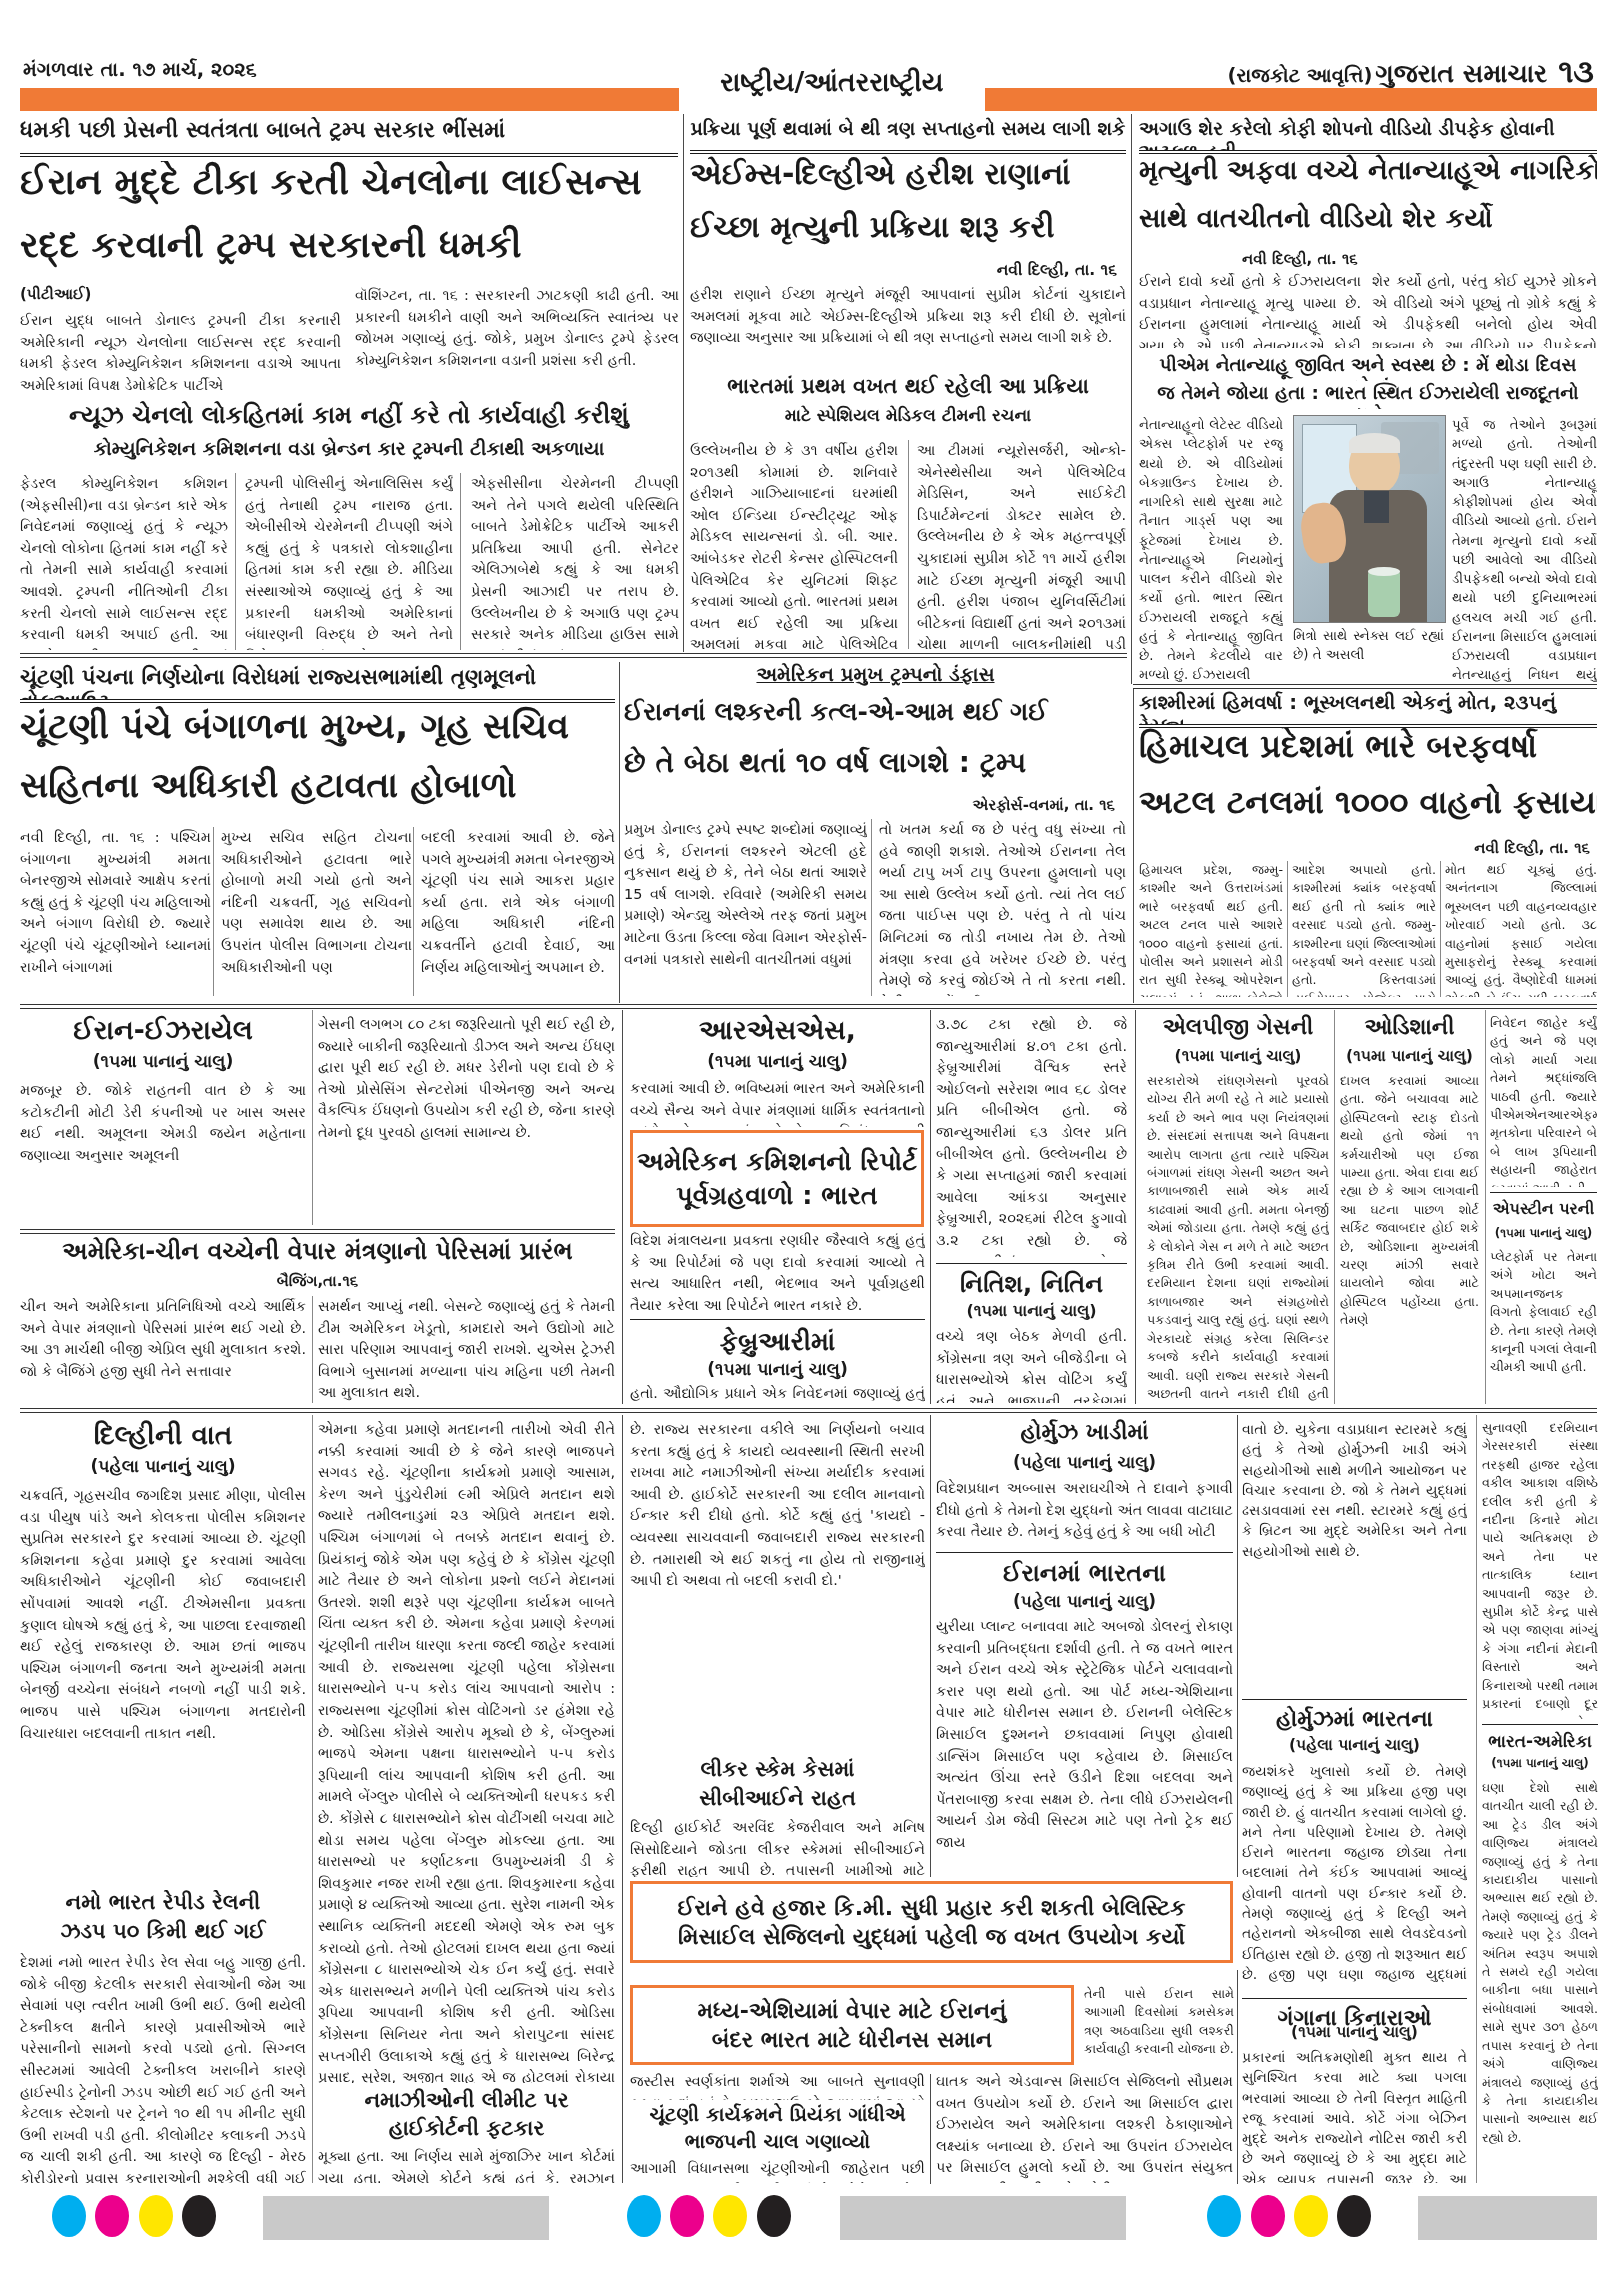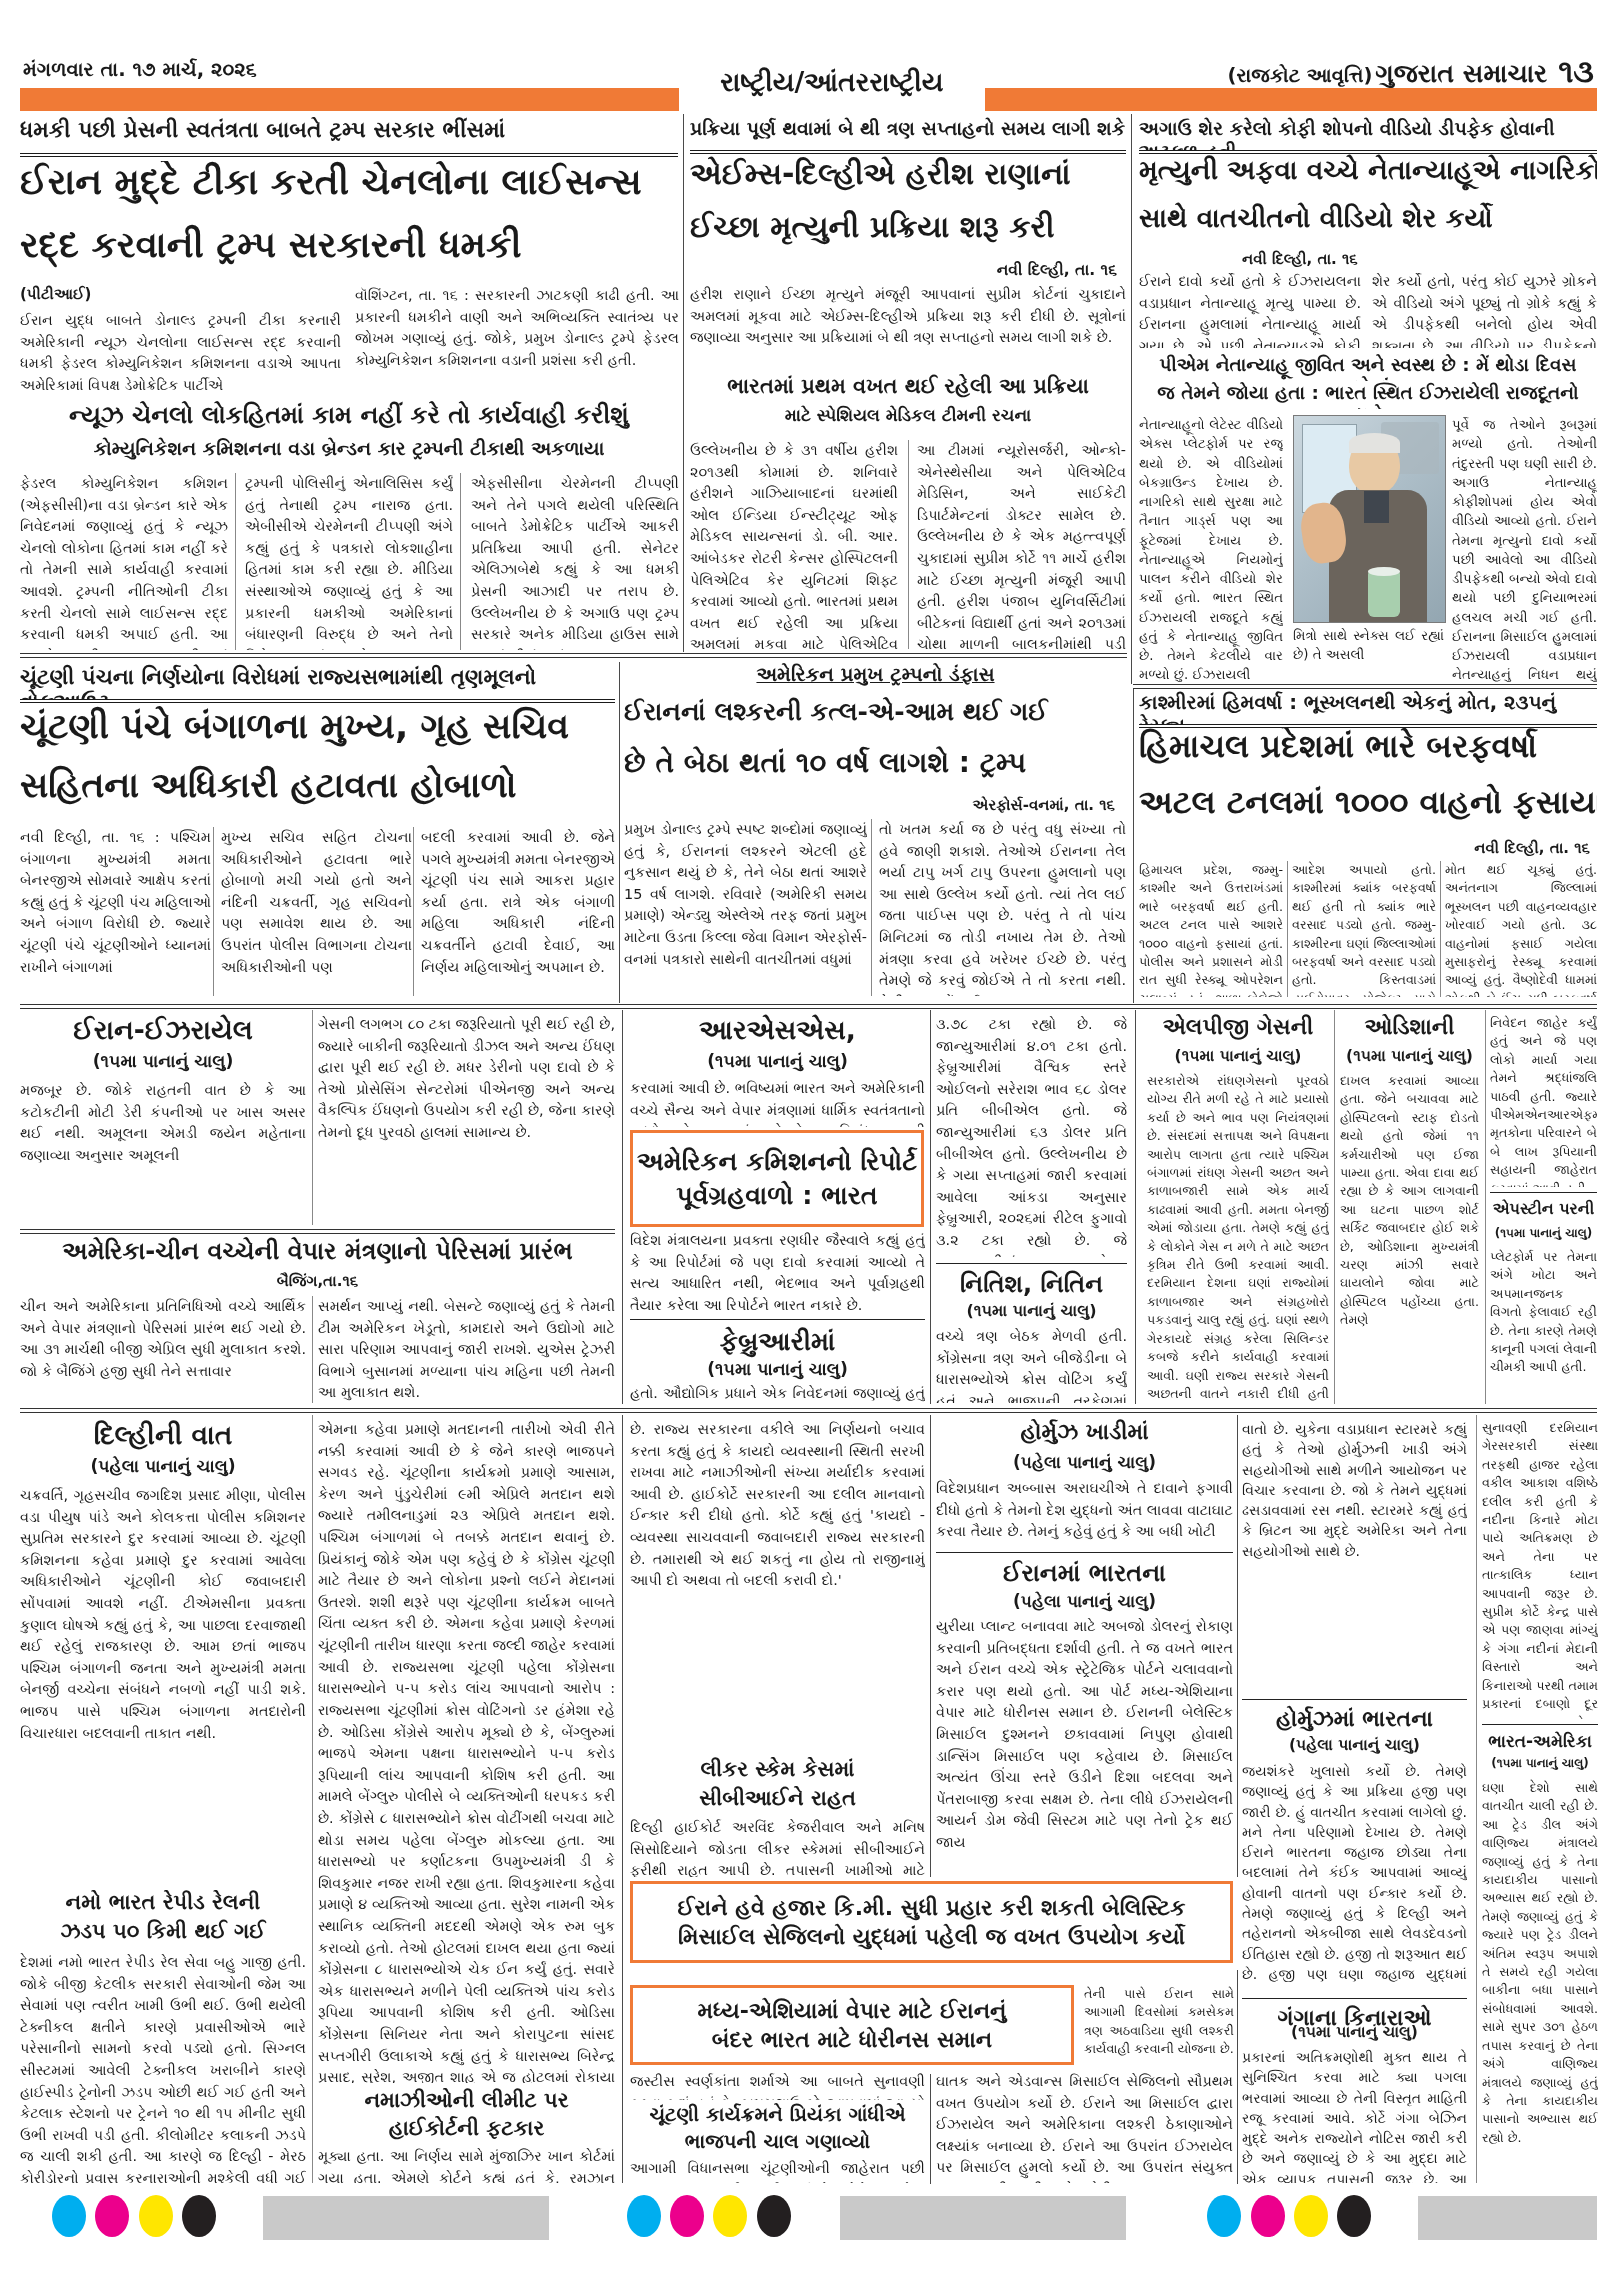--- a/index.html
+++ b/index.html
@@ -46,21 +46,21 @@
   <div class="abs body just" style="left:20px;top:310px;width:321px;height:85px;">ઈરાન યુદ્ધ બાબતે ડોનાલ્ડ ટ્રમ્પની ટીકા કરનારી અમેરિકાની ન્યૂઝ ચેનલોના લાઈસન્સ રદ્દ કરવાની ધમકી ફેડરલ કોમ્યુનિકેશન કમિશનના વડાએ આપતા અમેરિકામાં વિપક્ષ ડેમોક્રેટિક પાર્ટીએ</div>
   <div class="abs body just" style="left:355px;top:285px;width:324px;height:110px;">વૉશિંગ્ટન, તા. ૧૬ : સરકારની ઝાટકણી કાઢી હતી. આ પ્રકારની ધમકીને વાણી અને અભિવ્યક્તિ સ્વાતંત્ર્ય પર જોખમ ગણાવ્યું હતું. જોકે, પ્રમુખ ડોનાલ્ડ ટ્રમ્પે ફેડરલ કોમ્યુનિકેશન કમિશનના વડાની પ્રશંસા કરી હતી.</div>
   <div class="abs csub" style="left:20px;top:401px;width:658px;height:32px;font-size:24px;">ન્યૂઝ ચેનલો લોકહિતમાં કામ નહીં કરે તો કાર્યવાહી કરીશું</div>
   <div class="abs csub" style="left:20px;top:437px;width:658px;height:26.6px;font-size:19px;">કોમ્યુનિકેશન કમિશનના વડા બ્રેન્ડન કાર ટ્રમ્પની ટીકાથી અકળાયા</div>
   <div class="abs body just" style="left:20px;top:473px;width:208px;height:177px;">ફેડરલ કોમ્યુનિકેશન કમિશન (એફસીસી)ના વડા બ્રેન્ડન કારે એક નિવેદનમાં જણાવ્યું હતું કે ન્યૂઝ ચેનલો લોકોના હિતમાં કામ નહીં કરે તો તેમની સામે કાર્યવાહી કરવામાં આવશે. ટ્રમ્પની નીતિઓની ટીકા કરતી ચેનલો સામે લાઈસન્સ રદ્દ કરવાની ધમકી અપાઈ હતી. આ મામલે રાજકીય ઘમાસાણ મચી ગયું છે અને વિપક્ષે તેને પ્રેસની સ્વતંત્રતા પરનો હુમલો ગણાવ્યો છે.</div>
   <div class="abs body just" style="left:245px;top:473px;width:208px;height:177px;">ટ્રમ્પની પોલિસીનું એનાલિસિસ કર્યું હતું તેનાથી ટ્રમ્પ નારાજ હતા. એબીસીએ ચેરમેનની ટીપ્પણી અંગે કહ્યું હતું કે પત્રકારો લોકશાહીના હિતમાં કામ કરી રહ્યા છે. મીડિયા સંસ્થાઓએ જણાવ્યું હતું કે આ પ્રકારની ધમકીઓ અમેરિકાનાં બંધારણની વિરુદ્ધ છે અને તેનો વિરોધ કરવામાં આવશે.</div>
   <div class="abs body just" style="left:471px;top:473px;width:208px;height:177px;">એફસીસીના ચેરમેનની ટીપ્પણી અને તેને પગલે થયેલી પરિસ્થિતિ બાબતે ડેમોક્રેટિક પાર્ટીએ આકરી પ્રતિક્રિયા આપી હતી. સેનેટર એલિઝાબેથે કહ્યું કે આ ધમકી પ્રેસની આઝાદી પર તરાપ છે. ઉલ્લેખનીય છે કે અગાઉ પણ ટ્રમ્પ સરકારે અનેક મીડિયા હાઉસ સામે પગલાં લીધાં હતાં.</div>
   <div class="vr" style="left:235px;top:473px;height:177px;background:#888;"></div>
   <div class="vr" style="left:460px;top:473px;height:177px;background:#888;"></div>
 
-  <div class="abs kick" style="left:690px;top:117px;width:436px;height:29px;font-size:19px;">પ્રક્રિયા પૂર્ણ થવામાં બે થી ત્રણ સપ્તાહનો સમય લાગી શકે</div>
+  <div class="abs kick" style="left:690px;top:117px;width:436px;height:29px;font-size:19px;text-align:center;">પ્રક્રિયા પૂર્ણ થવામાં બે થી ત્રણ સપ્તાહનો સમય લાગી શકે</div>
   <div class="abs hl" style="left:690px;top:156px;width:436px;height:50px;font-size:30px;">એઈમ્સ-દિલ્હીએ હરીશ રાણાનાં</div>
   <div class="abs hl" style="left:690px;top:209px;width:436px;height:50px;font-size:30px;">ઈચ્છા મૃત્યુની પ્રક્રિયા શરૂ કરી</div>
   <div class="abs b rt" style="left:690px;top:261px;width:427px;height:21px;font-size:15.6px;">નવી દિલ્હી, તા. ૧૬</div>
   <div class="abs body just" style="left:690px;top:284px;width:436px;height:85px;">હરીશ રાણાને ઈચ્છા મૃત્યુને મંજૂરી આપવાનાં સુપ્રીમ કોર્ટનાં ચુકાદાને અમલમાં મૂકવા માટે એઈમ્સ-દિલ્હીએ પ્રક્રિયા શરૂ કરી દીધી છે. સૂત્રોનાં જણાવ્યા અનુસાર આ પ્રક્રિયામાં બે થી ત્રણ સપ્તાહનો સમય લાગી શકે છે.</div>
   <div class="abs csub" style="left:690px;top:374px;width:436px;height:29px;font-size:21px;">ભારતમાં પ્રથમ વખત થઈ રહેલી આ પ્રક્રિયા</div>
   <div class="abs csub" style="left:690px;top:405px;width:436px;height:29px;font-size:17px;">માટે સ્પેશિયલ મેડિકલ ટીમની રચના</div>
   <div class="abs body just" style="left:690px;top:440px;width:208px;height:209px;">ઉલ્લેખનીય છે કે ૩૧ વર્ષીય હરીશ ૨૦૧૩થી કોમામાં છે. શનિવારે હરીશને ગાઝિયાબાદનાં ઘરમાંથી ઓલ ઈન્ડિયા ઈન્સ્ટીટ્યૂટ ઓફ મેડિકલ સાયન્સનાં ડો. બી. આર. આંબેડકર રોટરી કેન્સર હોસ્પિટલની પેલિએટિવ કેર યુનિટમાં શિફ્ટ કરવામાં આવ્યો હતો. ભારતમાં પ્રથમ વખત થઈ રહેલી આ પ્રક્રિયા અમલમાં મૂકવા માટે પેલિએટિવ મેડિસિન પ્રોફેસર અને વડા ડો. સીમા હેઠળ એક સ્પેશિયલ મેડિકલ ટીમની રચના કરવામાં આવી છે.</div>
   <div class="abs body just" style="left:917px;top:440px;width:209px;height:209px;">આ ટીમમાં ન્યૂરોસર્જરી, ઓન્કો-એનેસ્થેસીયા અને પેલિએટિવ મેડિસિન, અને સાઈકેટી ડિપાર્ટમેન્ટનાં ડોક્ટર સામેલ છે. ઉલ્લેખનીય છે કે એક મહત્ત્વપૂર્ણ ચુકાદામાં સુપ્રીમ કોર્ટે ૧૧ માર્ચે હરીશ માટે ઈચ્છા મૃત્યુની મંજૂરી આપી હતી. હરીશ પંજાબ યુનિવર્સિટીમાં બીટેકનાં વિદ્યાર્થી હતાં અને ૨૦૧૩માં ચોથા માળની બાલકનીમાંથી પડી જતા તેમના માથામાં ગંભીર ઈજા થઈ હતી. ત્યારથી તે કોમામાં છે. તેમને આર્ટિફિશિયલ ન્યૂટ્રિશિયન સપોર્ટ અને ક્યારેક કયારેક ઓક્સિજન સપોર્ટ મળે છે.</div>
   <div class="vr" style="left:908px;top:440px;height:209px;background:#888;"></div>
 

